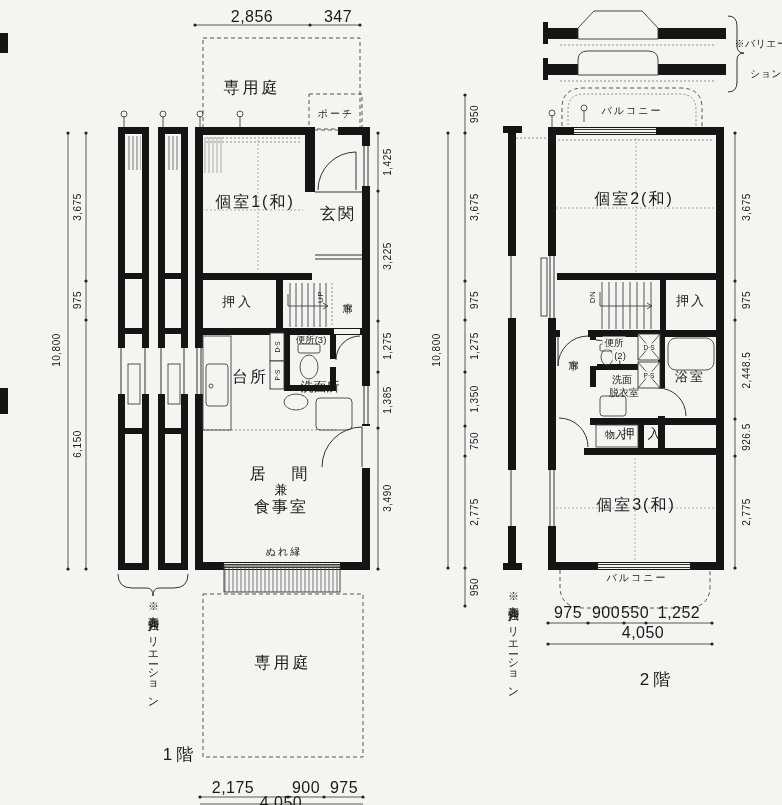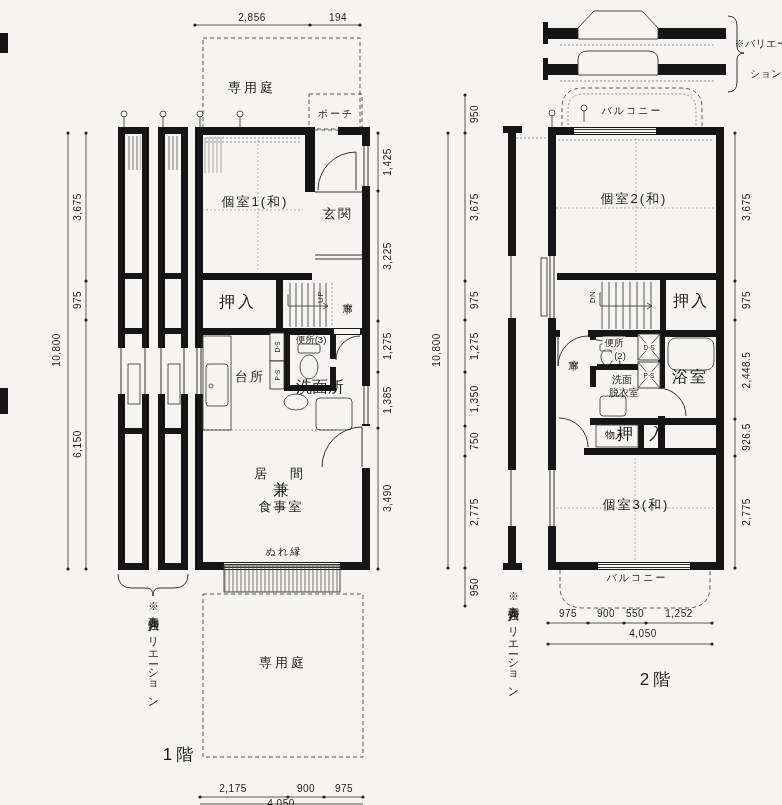--- a/index.html
+++ b/index.html
@@ -1,25 +1,25 @@
 <!DOCTYPE html>
 <html><head>
 <meta charset="utf-8">
 <style>
   html,body{margin:0;padding:0;background:#e8e7e3}
   .canvas{position:relative;width:782px;height:805px;background:#f5f4f0;overflow:hidden;
           font-family:"Liberation Sans",sans-serif;color:#1a1a1a}
   svg.lines{position:absolute;left:0;top:0}
-  .lbl{position:absolute;transform:translate(-50%,-50%);white-space:nowrap;font-size:13px}
+  .lbl{position:absolute;transform:translate(-50%,-50%);white-space:nowrap;font-size:16px}
   .rlbl{position:absolute;transform:translate(-50%,-50%) rotate(-90deg);white-space:nowrap;font-size:10px;letter-spacing:.5px}
-  .dimh{position:absolute;transform:translate(-50%,-50%);white-space:nowrap;font-size:10px;letter-spacing:.5px}
+  .dimh{position:absolute;transform:translate(-50%,-50%);white-space:nowrap;font-size:16px;letter-spacing:.5px}
   .vt{position:absolute;writing-mode:vertical-rl;text-orientation:upright;white-space:nowrap;
       transform:translateX(-50%);font-size:11px;letter-spacing:2px}
   .chip{background:#f5f4f0;padding:0 2px}
-  .fs9{font-size:9.5px}.fs10{font-size:10px}.fs11{font-size:16px}.fs16{font-size:17px;letter-spacing:4px}
+  .fs9{font-size:9.5px}.fs10{font-size:10px}.fs11{font-size:13px}.fs16{font-size:17px;letter-spacing:4px}
   .fs6{font-size:6.5px;letter-spacing:0}
   .ls2{letter-spacing:2px}.ls3{letter-spacing:3px}.ls4{letter-spacing:5px}
 </style>
 </head>
 <body>
 
 <div class="canvas">
 
 <svg class="lines" width="782" height="805" viewBox="0 0 782 805">
   <defs>
@@ -339,21 +339,21 @@
 <span class="lbl ls2" style="left:250px;top:377px">台所</span>
 <span class="lbl fs11" style="left:320px;top:387px">洗面所</span>
 <span class="lbl ls4" style="left:281px;top:474px">居　間</span>
 <span class="lbl fs11" style="left:281px;top:490px">兼</span>
 <span class="lbl ls2" style="left:281px;top:507px">食事室</span>
 <span class="lbl fs10 ls2 chip" style="left:284px;top:552px">ぬれ縁</span>
 <span class="lbl ls3" style="left:283px;top:663px">専用庭</span>
 <span class="lbl fs16" style="left:180px;top:754px">1階</span>
 
 <span class="dimh" style="left:252px;top:17px">2,856</span>
-<span class="dimh" style="left:338px;top:17px">194</span>
+<span class="dimh" style="left:338px;top:17px">347</span>
 <span class="rlbl" style="left:387px;top:162px">1,425</span>
 <span class="rlbl" style="left:387px;top:256px">3,225</span>
 <span class="rlbl" style="left:387px;top:346px">1,275</span>
 <span class="rlbl" style="left:387px;top:400px">1,385</span>
 <span class="rlbl" style="left:387px;top:498px">3,490</span>
 <span class="rlbl" style="left:56px;top:350px">10,800</span>
 <span class="rlbl" style="left:77px;top:207px">3,675</span>
 <span class="rlbl" style="left:77px;top:300px">975</span>
 <span class="rlbl" style="left:77px;top:444px">6,150</span>
 <span class="dimh" style="left:233px;top:788px">2,175</span>

